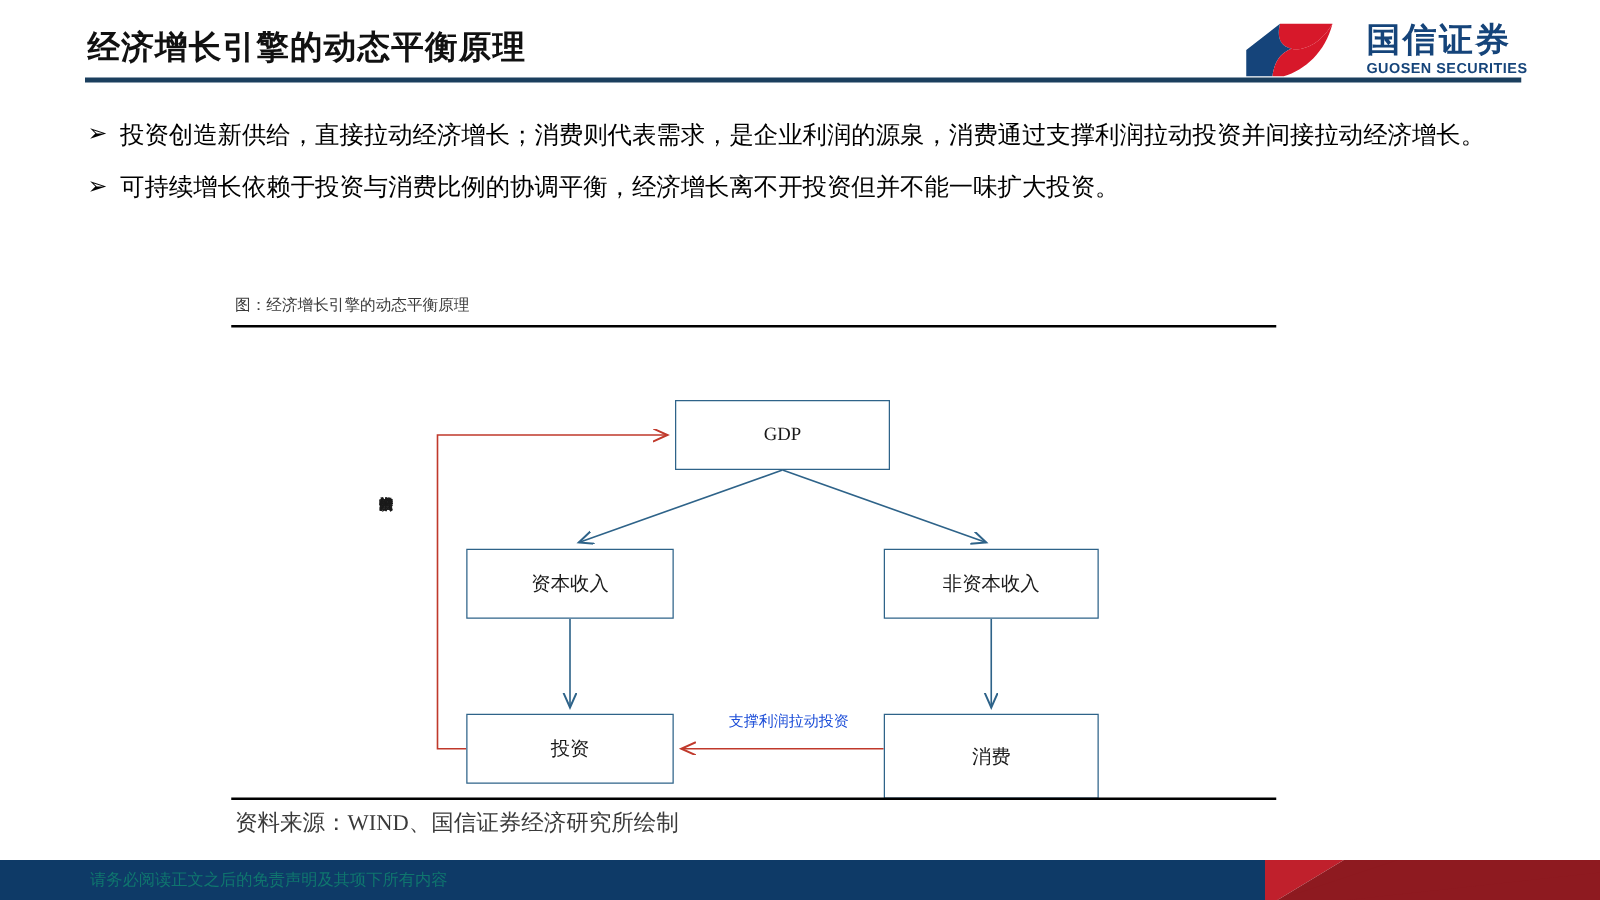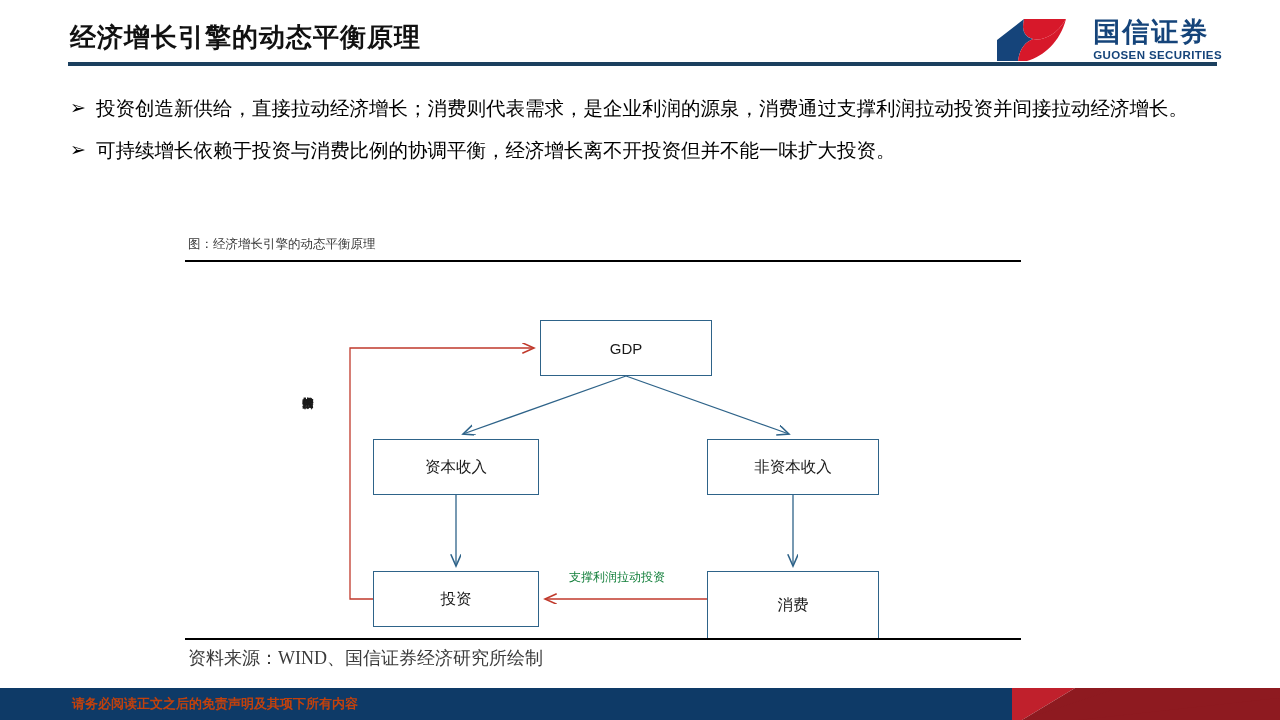--- a/index.html
+++ b/index.html
@@ -128,58 +128,59 @@
 
   .node-box {
     position: absolute;
     border: 1.4px solid #2e6389;
     background: #ffffff;
     display: flex;
     align-items: center;
     justify-content: center;
     font-size: 15.5px;
     color: #1a1a1a;
+    font-family: Liberation Serif, serif;
   }
   .node-box.latin { font-size: 15px; }
 
   #vert-label {
     position: absolute;
     left: 114px; top: 122px;
     width: 16px;
     font-size: 11.5px;
     line-height: 15.5px;
     color: #1a1a1a;
     text-align: center;
     letter-spacing: 0;
     writing-mode: vertical-rl;
     text-orientation: upright;
     white-space: nowrap;
   }
   #edge-label {
     position: absolute;
-    left: 384px; top: 303px;
+    left: 398px; top: 303px;
     font-size: 12px;
-    color: #15803d;
+    color: #1d4ed8;
     white-space: nowrap;
   }
 
   
   #footer {
     position: absolute;
     left: 0; bottom: 0;
     width: 1280px; height: 32px;
     overflow: hidden;
   }
   #footer svg { display: block; }
   #footer-text {
     position: absolute;
     left: 72px; top: 7px;
     font-size: 13px;
-    font-weight: bold;
-    color: #c2410c;
+    font-weight: normal;
+    color: #0f766e;
     white-space: nowrap;
   }
 </style>
 </head>
 <body>
 
 <div id="slide">
 
   <div id="header">
     <div id="page-title">经济增长引擎的动态平衡原理</div>

